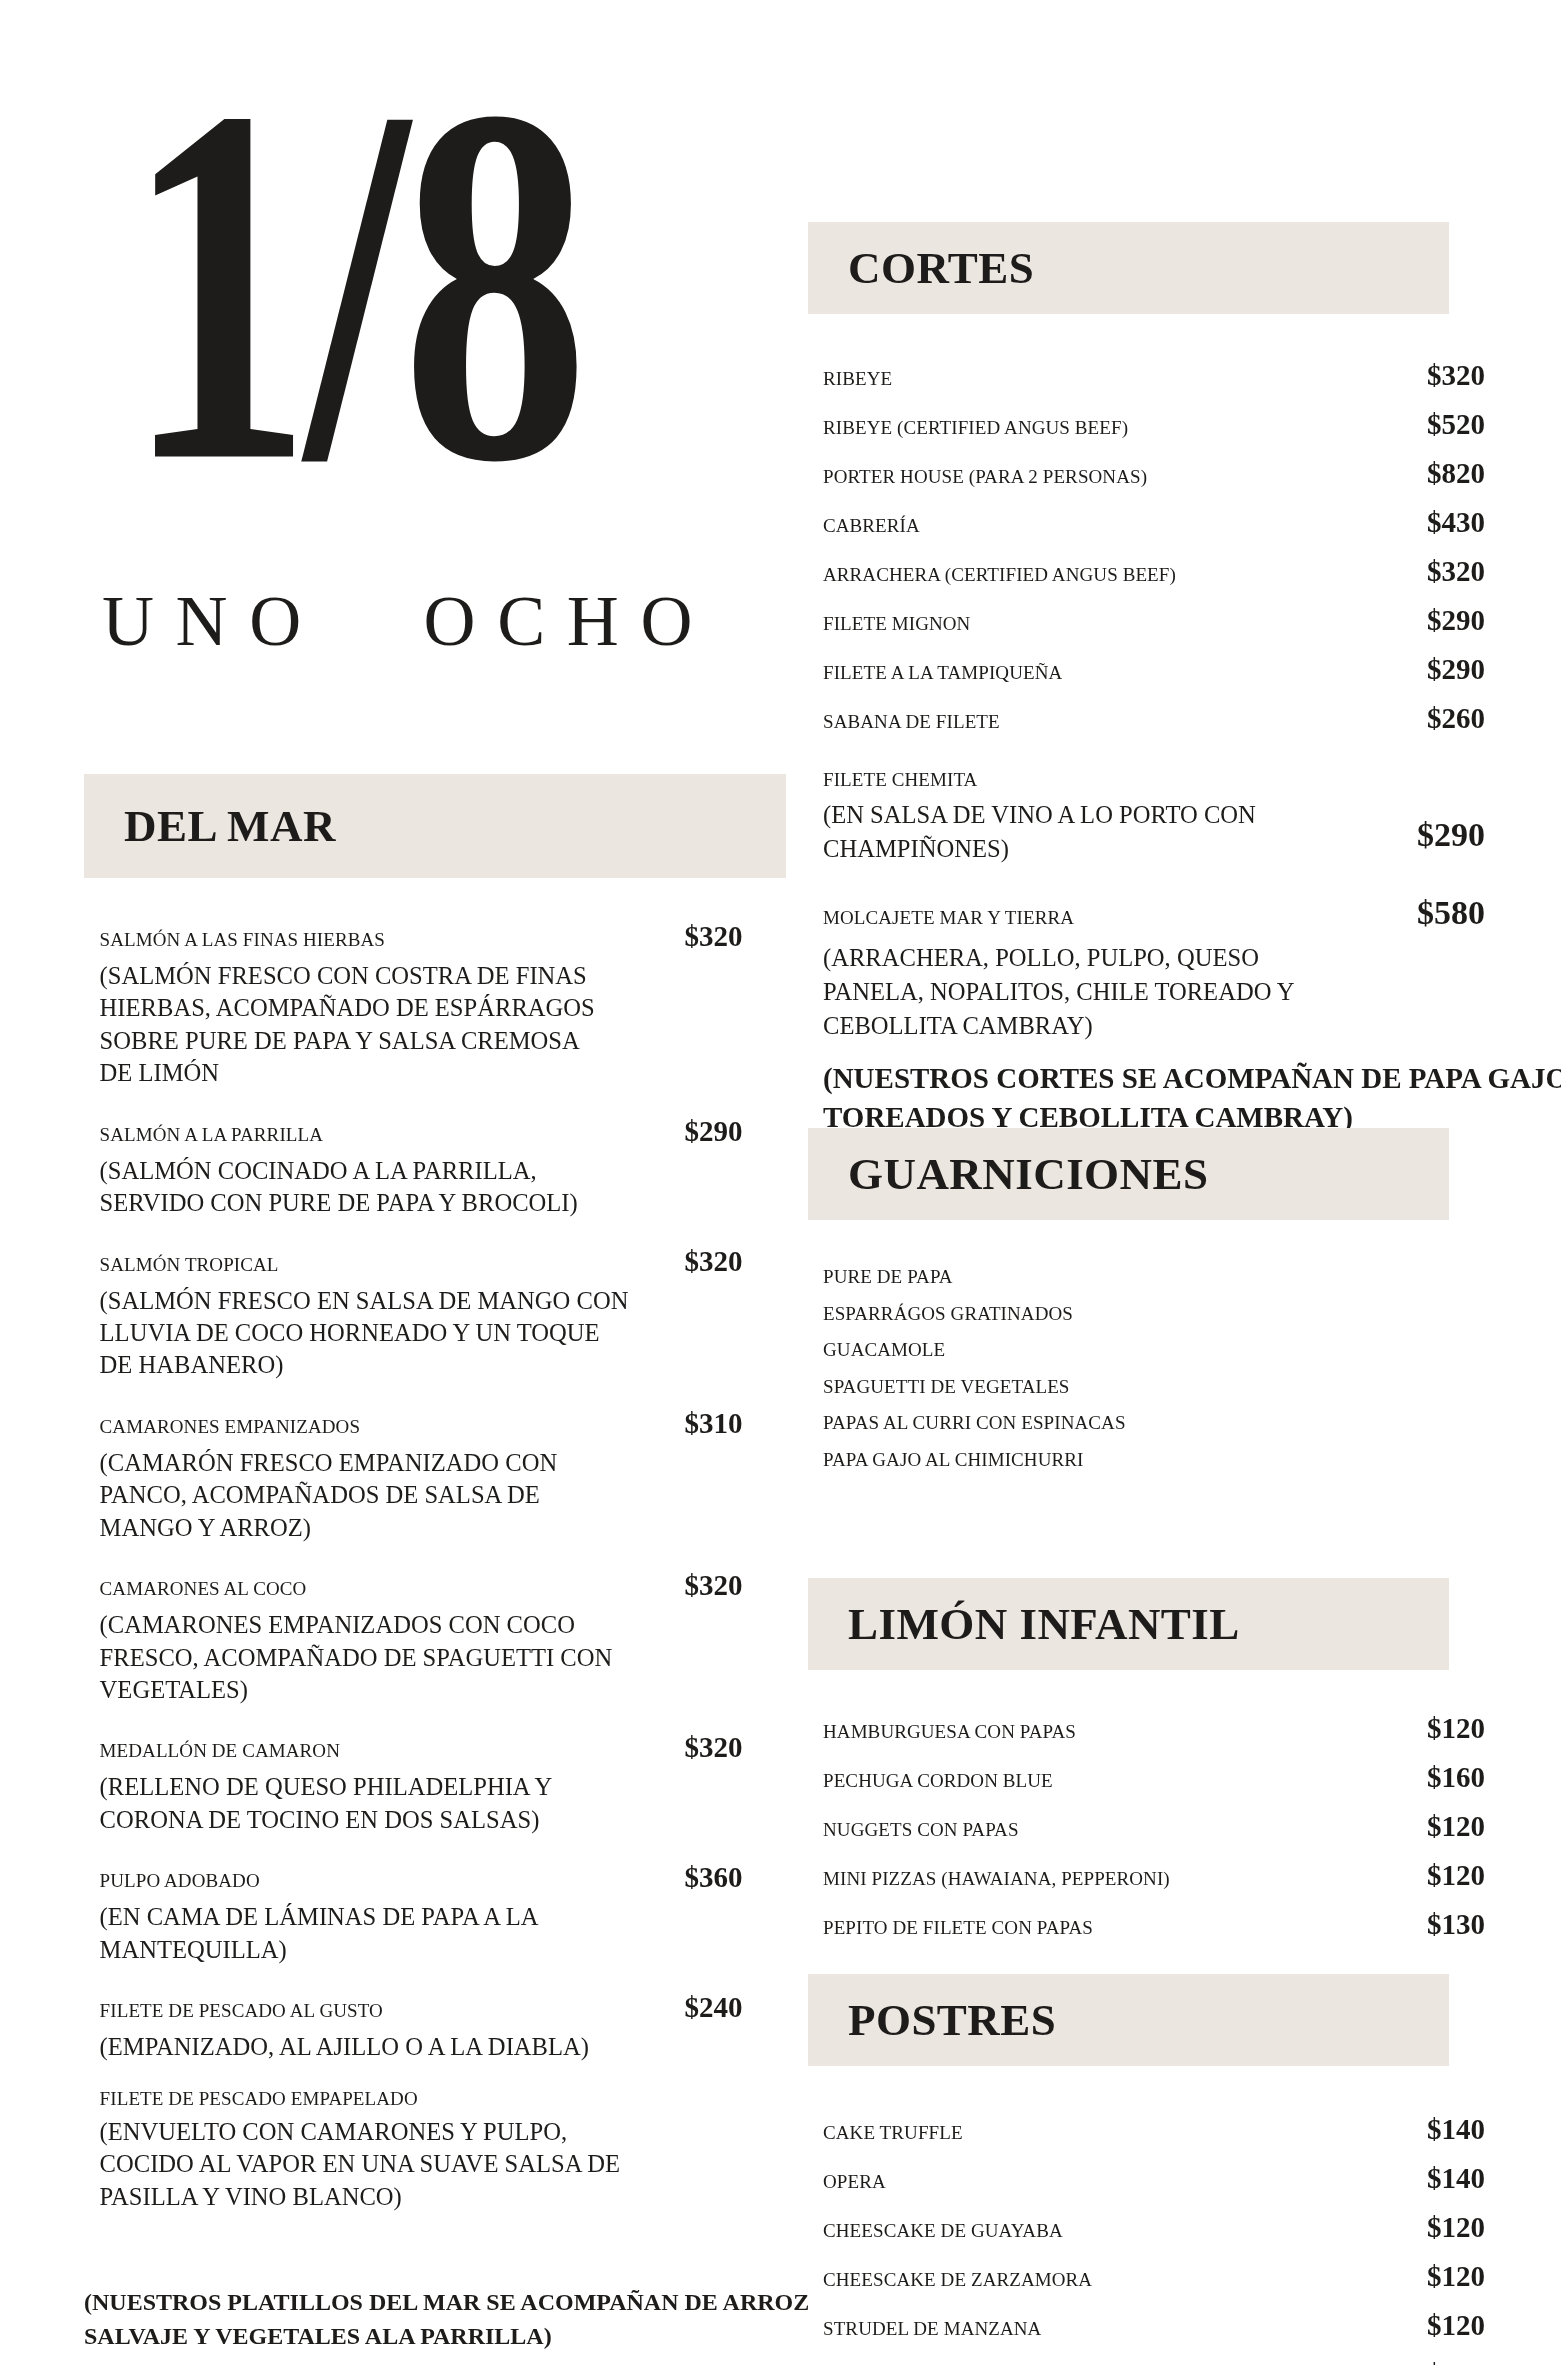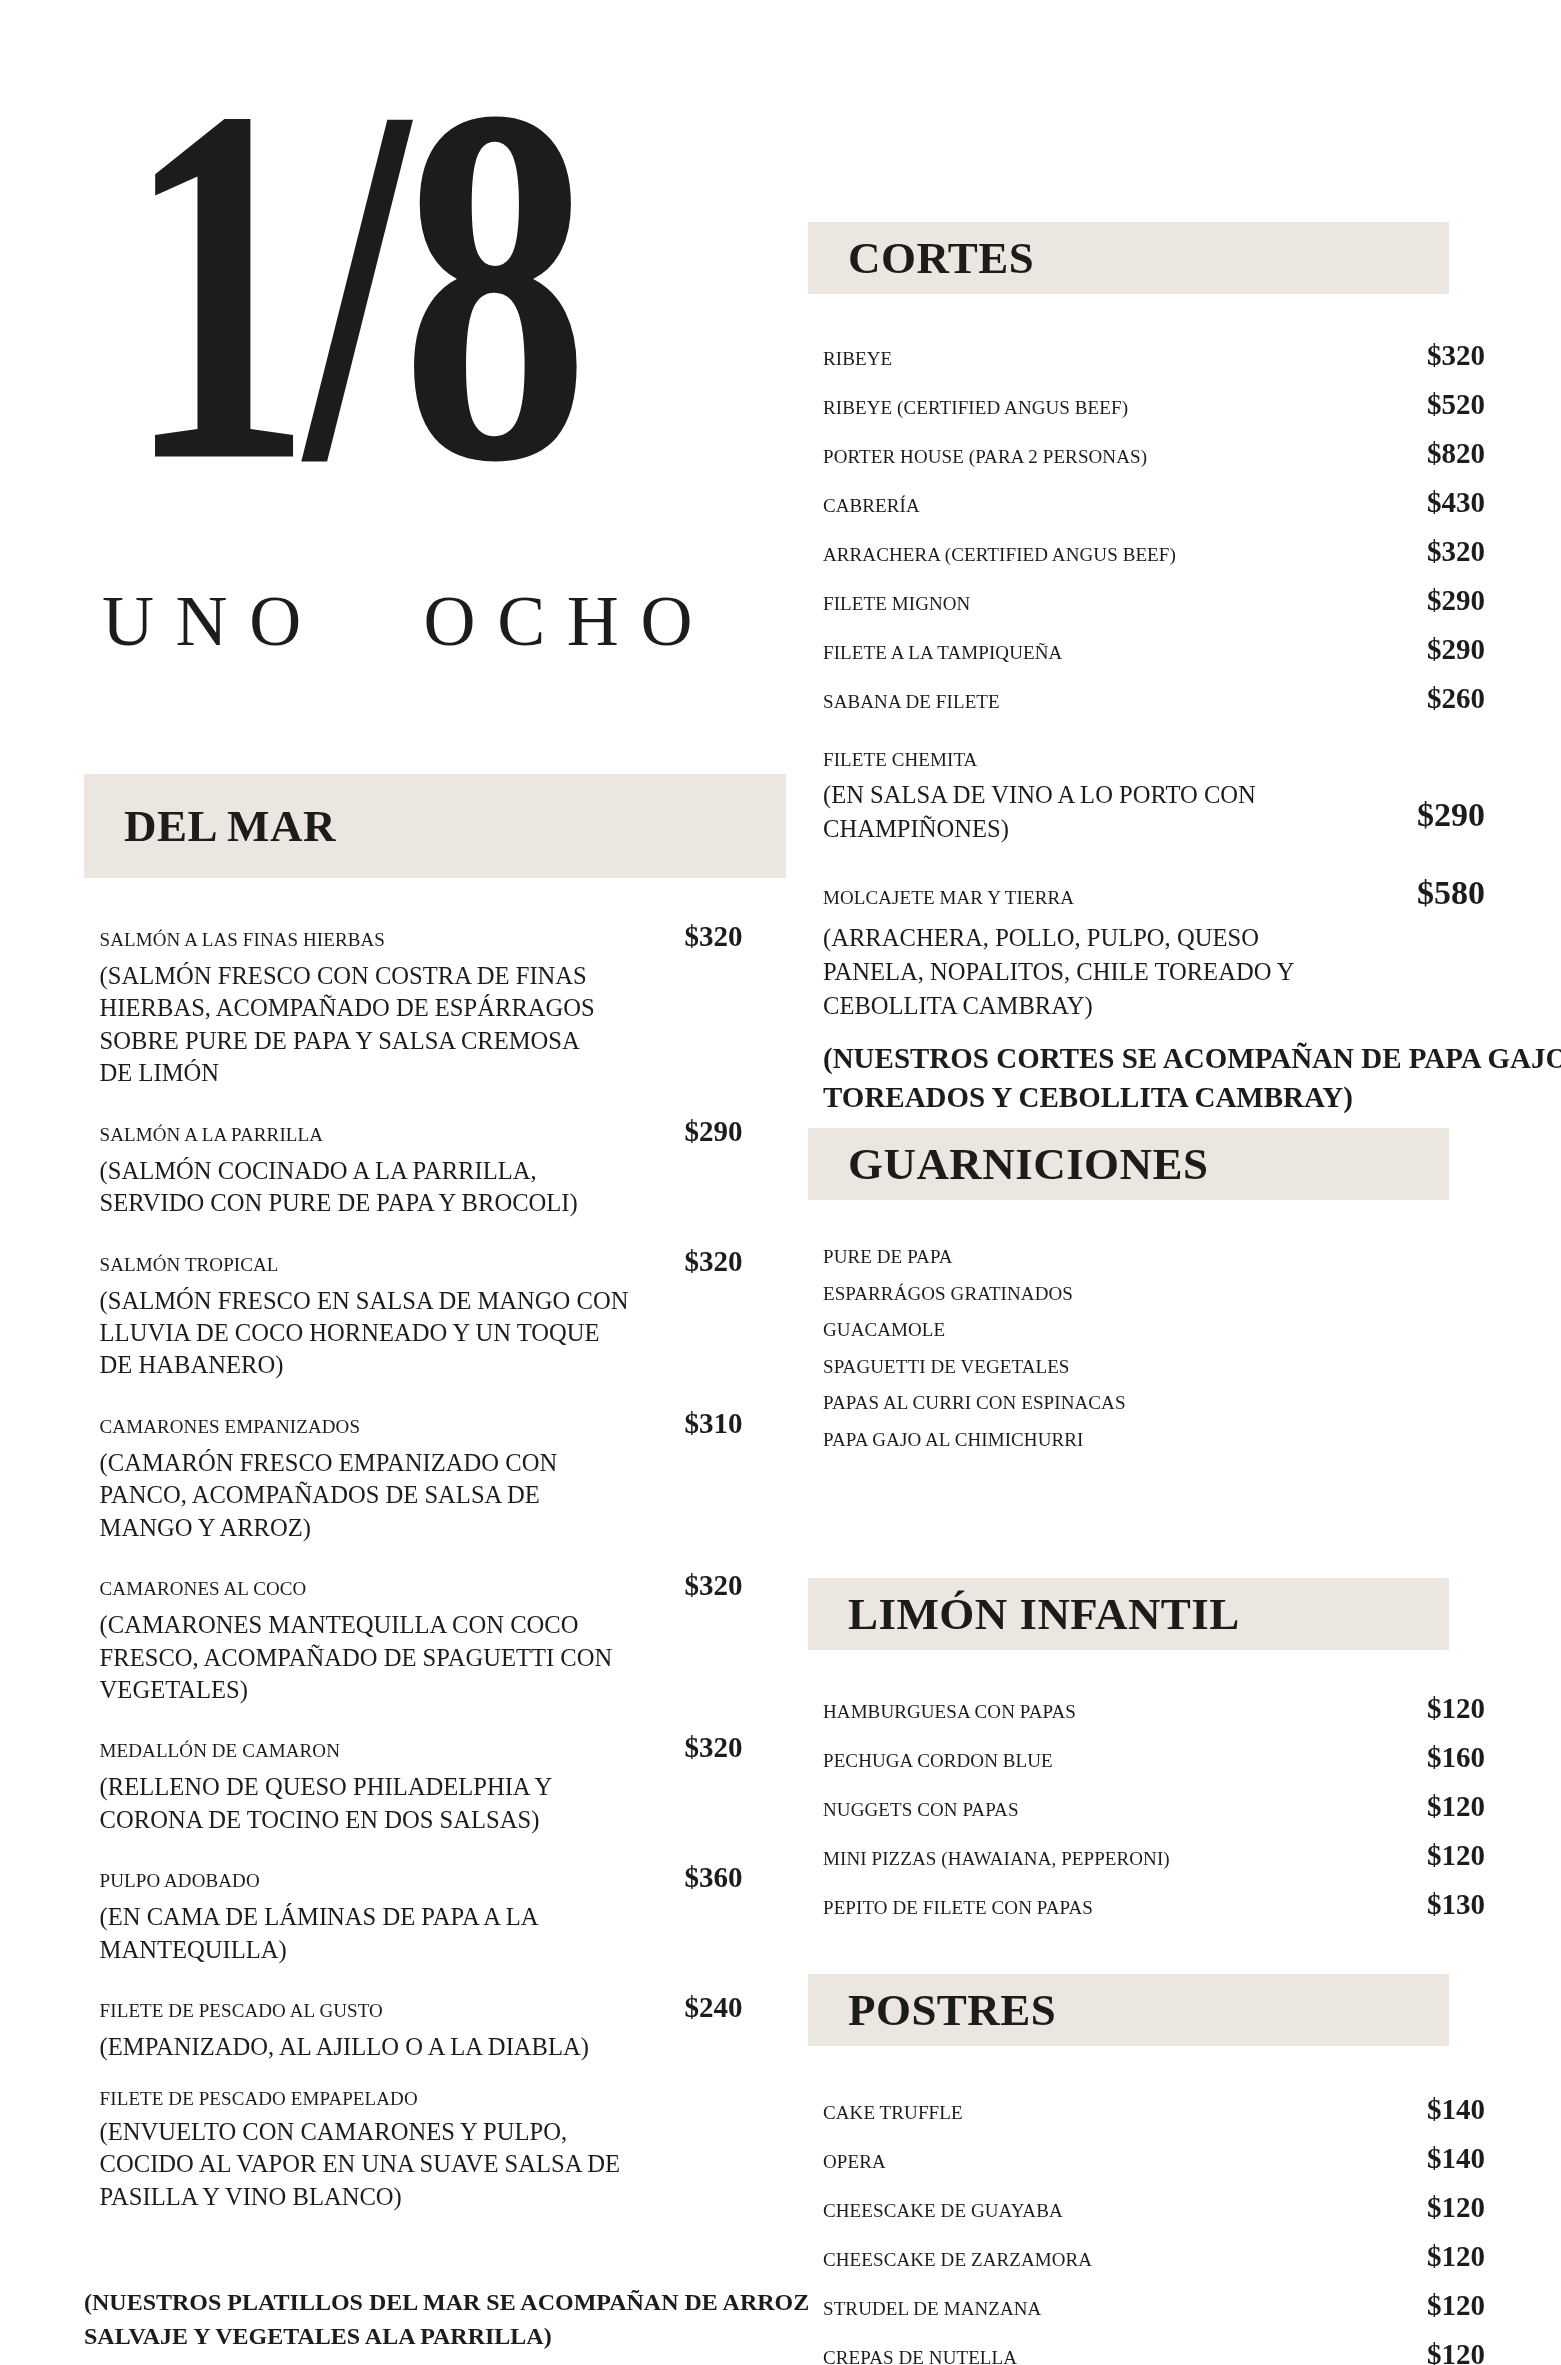--- a/index.html
+++ b/index.html
@@ -43,21 +43,21 @@
   
   .section { position: absolute; }
   #section-del-mar        { left: 84px;  top: 774px; width: 683px; }
   #section-cortes         { left: 808px; top: 222px;  width: 678px; }
   #section-guarniciones   { left: 808px; top: 1128px; width: 678px; }
   #section-menu-infantil  { left: 808px; top: 1578px; width: 678px; }
   #section-postres        { left: 808px; top: 1974px; width: 678px; }
 
   .band {
     background: #ece6e0;
-    height: 72px;
+    height: 92px;
     width: 641px;
     display: flex;
     align-items: center;
   }
   #section-del-mar .band { width: 702px; height: 104px; }
   .band-title {
     margin: 0;
     padding-left: 40px;
     font-size: 45px;
     font-weight: bold;
@@ -174,21 +174,21 @@
             </div>
             <div class="desc">(CAMARÓN FRESCO EMPANIZADO CON
 PANCO, ACOMPAÑADOS DE SALSA DE
 MANGO Y ARROZ)</div>
           </div>
           <div class="item has-desc">
             <div class="row">
               <span class="item-name">CAMARONES AL COCO</span>
               <span class="price">$320</span>
             </div>
-            <div class="desc">(CAMARONES MANTEQUILLA CON COCO
+            <div class="desc">(CAMARONES EMPANIZADOS CON COCO
 FRESCO, ACOMPAÑADO DE SPAGUETTI CON
 VEGETALES)</div>
           </div>
           <div class="item has-desc">
             <div class="row">
               <span class="item-name">MEDALLÓN DE CAMARON</span>
               <span class="price">$320</span>
             </div>
             <div class="desc">(RELLENO DE QUESO PHILADELPHIA Y
 CORONA DE TOCINO EN DOS SALSAS)</div>

